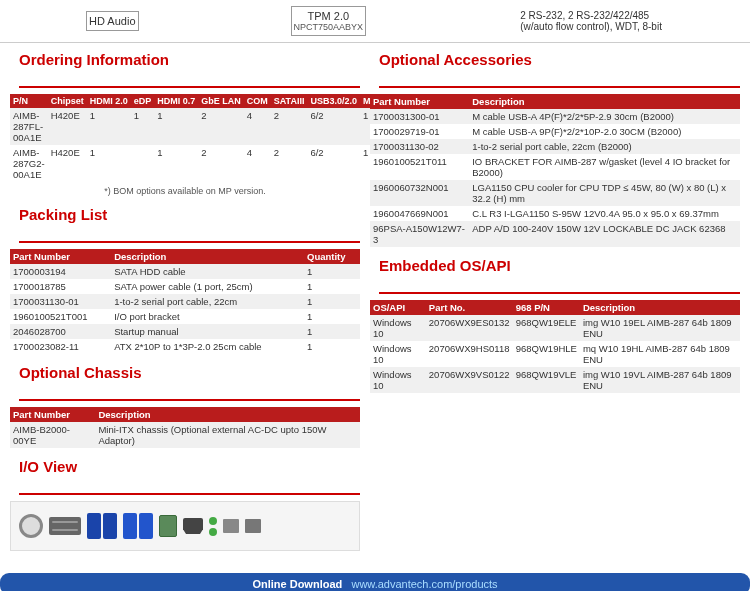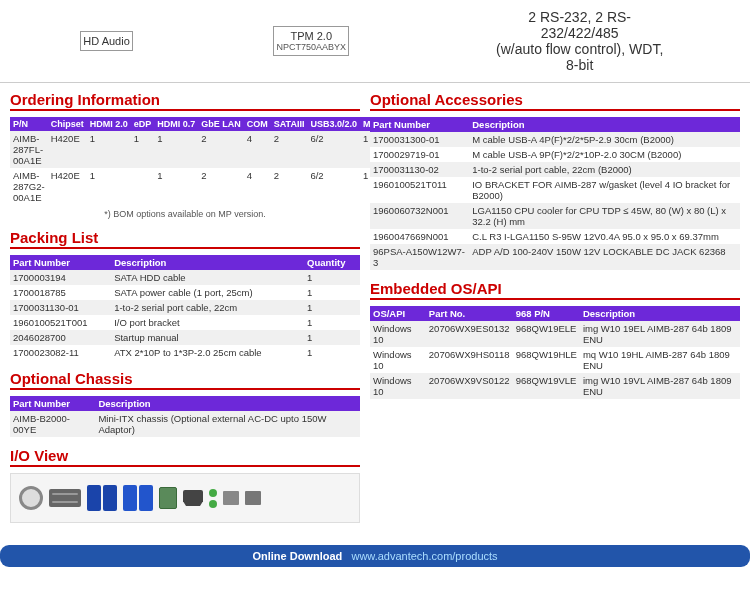--- a/index.html
+++ b/index.html
@@ -14,23 +14,23 @@
       background: #fff;
     }
     .top-bar-item {
       border: 1px solid #999;
       padding: 3px 2px;
       font-size: 11px;
       text-align: center;
     }
     .top-bar-item.wide {
       border: none;
-      font-size: 14px;
+      font-size: 10px;
       max-width: 180px;
-      text-align: center;
+      text-align: left;
     }
     .top-bar-sub {
       font-size: 9px;
       color: #555;
     }
 
     .content {
       display: flex;
       padding: 8px 10px;
     }
@@ -40,32 +40,33 @@
     }
     .right-col {
       flex: 1;
     }
 
     h2 {
       font-size: 15px;
       font-weight: bold;
       color: #c00;
       border-bottom: 2px solid #c00;
-      padding-bottom: 1px;
+      padding-bottom: 18px;
       margin-bottom: 6px;
+      margin-left: 9px;
     }
 
     table {
       width: 100%;
       border-collapse: collapse;
       font-size: 9.5px;
       margin-bottom: 4px;
     }
     table thead tr {
-      background: #6d28d9;
+      background: #b91c1c;
       color: #fff;
     }
     table thead th {
       padding: 2px 3px;
       text-align: left;
       font-weight: bold;
       white-space: nowrap;
     }
     table tbody tr:nth-child(odd) { background: #f0f0f0; }
     table tbody tr:nth-child(even) { background: #fff; }

